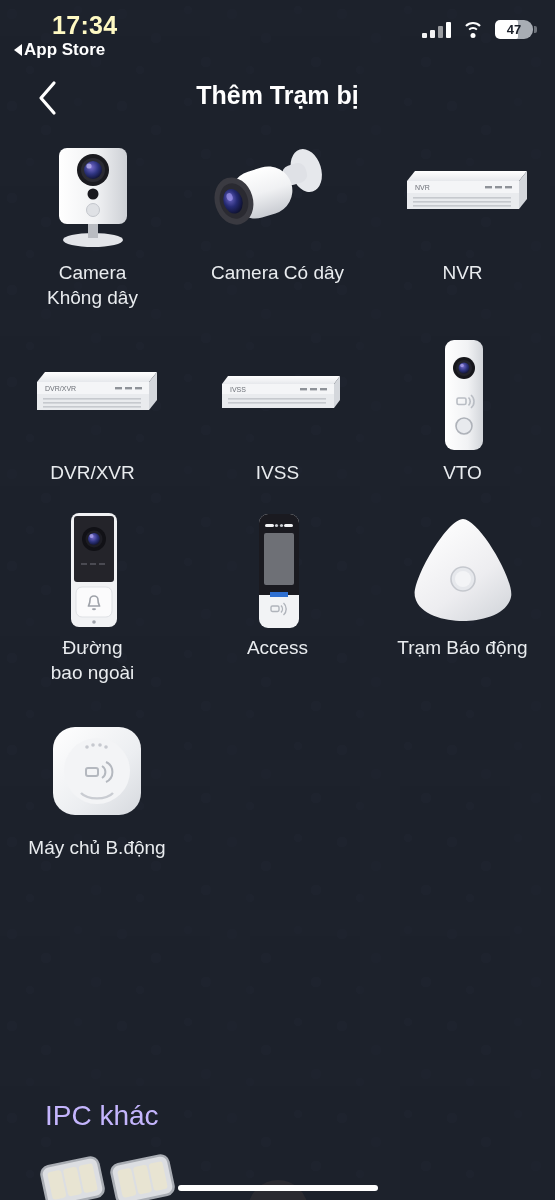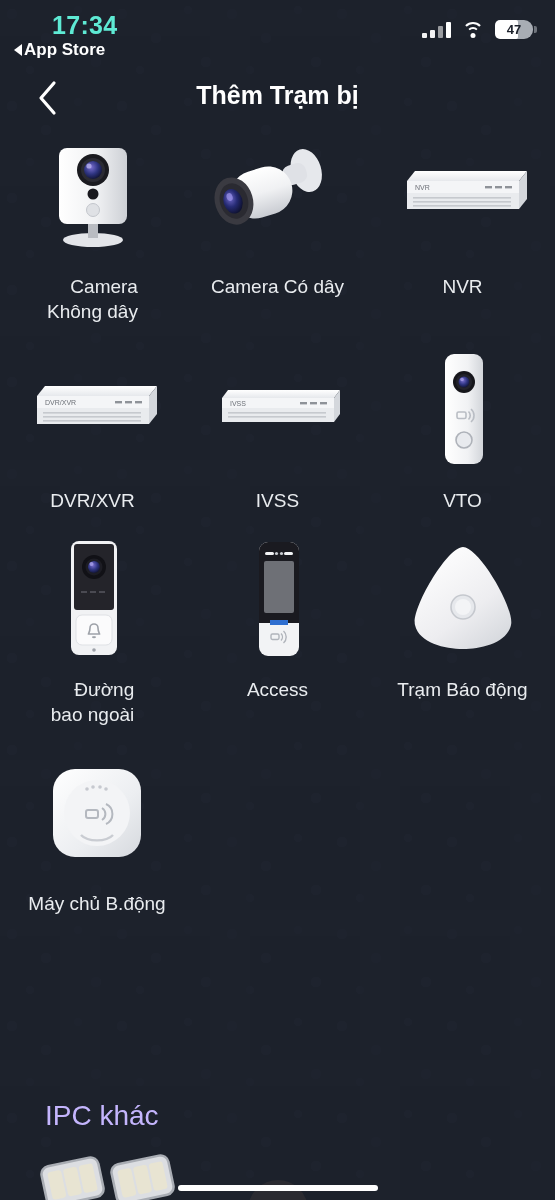--- a/index.html
+++ b/index.html
@@ -39,21 +39,21 @@
     pointer-events: none;
   }
 
   
   #status-bar {
     position: absolute; top: 0; left: 0; right: 0; height: 62px;
     z-index: 5;
   }
   #status-time {
     position: absolute; left: 52px; top: 11px;
-    color: #5eead4; font-size: 25px; font-weight: bold;
+    color: #fef9c3; font-size: 25px; font-weight: bold;
     letter-spacing: .3px;
   }
   #back-app {
     position: absolute; left: 14px; top: 40px;
     color: #ffffff; font-size: 17px; font-weight: bold;
     display: flex; align-items: center; gap: 2px;
   }
   #back-app .tri {
     width: 0; height: 0;
     border-top: 6px solid transparent;
@@ -129,23 +129,22 @@
     width: 185px;
     display: flex; flex-direction: column; align-items: center;
     cursor: pointer;
   }
   .thumb {
     width: 150px; height: 128px;
     display: flex; align-items: center; justify-content: center;
     position: relative;
   }
   .cell-label {
-    margin-top: 14px;
     color: #e9ecef; font-size: 19px; line-height: 25px;
-    text-align: right; white-space: pre-line;
+    text-align: center; white-space: pre-line;
   }
   .row-r1 .thumb { height: 130px; }
   .row-r1 { margin-bottom: 22px; }
   .row-r2 { margin-bottom: 22px; }
   .row-r3 { margin-bottom: 22px; }
 
   
   #row-4 { width: 555px; display: flex; }
   #row-4 .cell { align-items: center; padding-left: 9px; }
 

